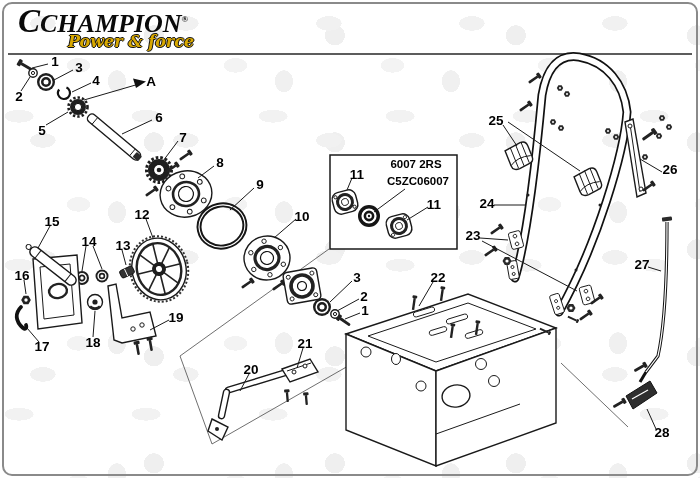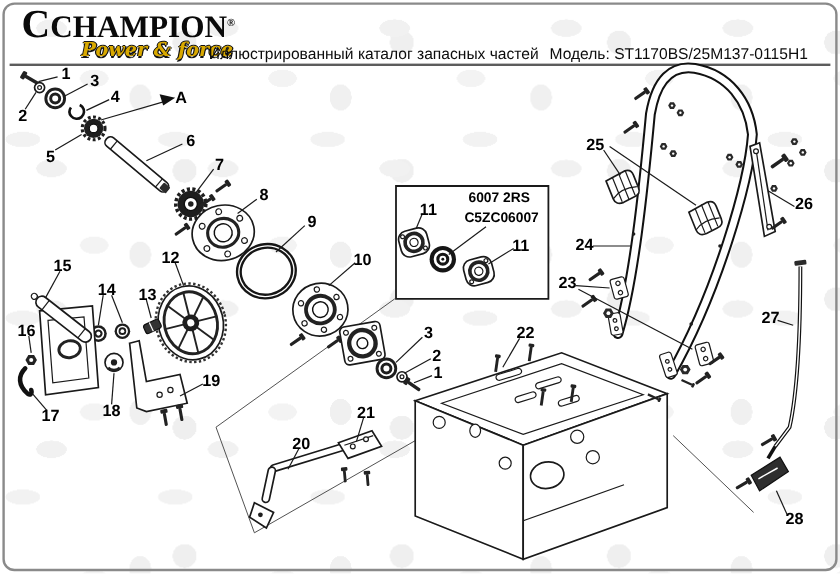--- a/index.html
+++ b/index.html
@@ -7,21 +7,21 @@
     font-family:"Liberation Sans",sans-serif;
     background-image:
       radial-gradient(ellipse 14px 8px at 30% 20%, #f1f1f1 90%, transparent 91%),
       radial-gradient(ellipse 10px 12px at 70% 62%, #f0f0f0 90%, transparent 91%),
       radial-gradient(ellipse 16px 7px at 15% 78%, #f2f2f2 90%, transparent 91%),
       radial-gradient(ellipse 11px 11px at 85% 33%, #efefef 90%, transparent 91%),
       radial-gradient(ellipse 13px 8px at 50% 47%, #f3f3f3 90%, transparent 91%);
     background-size:143px 117px,167px 131px,127px 149px,181px 107px,157px 139px;}
   #border{position:absolute;inset:2px;border:2px solid #8a8a8a;border-radius:10px;pointer-events:none;}
   #logo{position:absolute;left:18px;top:5px;width:160px;}
-  .brand{font-family:"Liberation Serif",serif;font-weight:bold;
+  .brand{font-family:"Liberation Serif",serif;font-style:italic;font-weight:bold;
     font-size:26px;color:#0a0a0a;line-height:1;white-space:nowrap;}
   .brand .big{font-size:33px;}
   .brand .reg{font-size:9px;vertical-align:super;}
   .tagline{font-family:"DejaVu Serif",serif;font-style:italic;font-weight:bold;
     font-size:16px;color:#d9a900;line-height:1;margin:-4px 0 0 50px;white-space:nowrap;
     text-shadow:-1px 0 0 #141414,1px 0 0 #141414,0 -1px 0 #141414,0 1px 0 #141414;}
   #titlebar{position:absolute;left:174px;top:37px;font-size:13px;color:#0c0c0c;white-space:nowrap;}
   #titlebar .model{margin-left:9px;}
   #rule{position:absolute;left:8px;top:53px;width:684px;height:2px;background:#5c5c5c;}
   svg{position:absolute;left:0;top:0;}
@@ -38,23 +38,20 @@
 <body>
 
 <div id="page">
   <div id="border"></div>
 
   <div id="logo">
     <div class="brand"><span class="big">C</span><span>CHAMPION</span><span class="reg">®</span></div>
     <div class="tagline">Power &amp; force</div>
   </div>
 
-  <div id="titlebar">
-    <span>Иллюстрированный каталог запасных частей</span><span class="model"><span>Модель:</span> <span>ST1170BS/25M137-0115H1</span></span>
-  </div>
   <div id="rule"></div>
 
   <svg id="diagram" width="700" height="478" viewBox="0 0 700 478">
     <defs>
       <g id="scr">
           <rect x="-1" y="-1.3" width="11" height="2.6" rx="1" fill="#222"></rect>
           <rect x="-4" y="-3" width="3.4" height="6" rx="1" fill="#222"></rect>
         </g>
       <g id="hex">
           <polygon points="3.2,0 1.6,2.8 -1.6,2.8 -3.2,0 -1.6,-2.8 1.6,-2.8" fill="#2a2a2a"></polygon>

